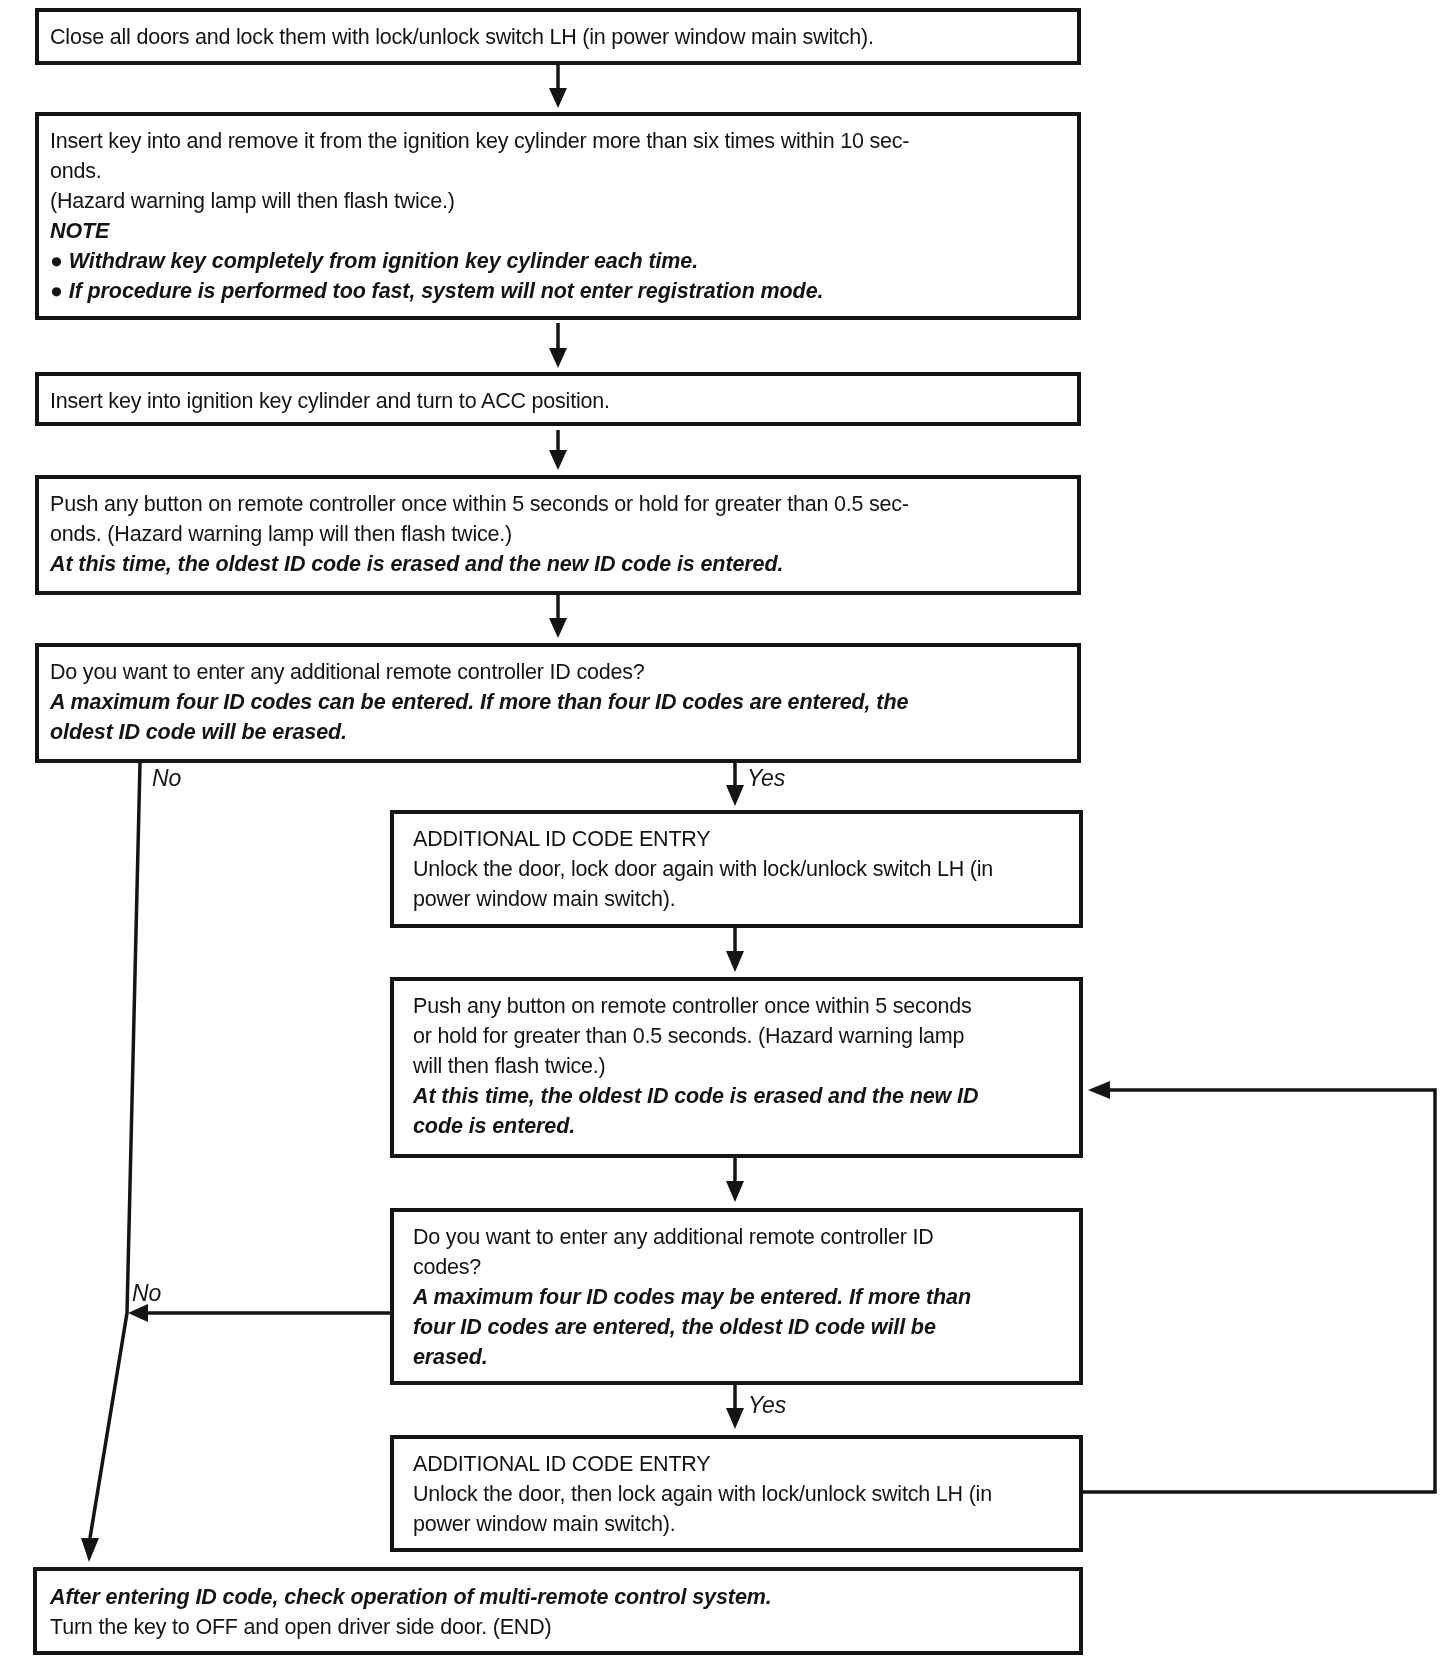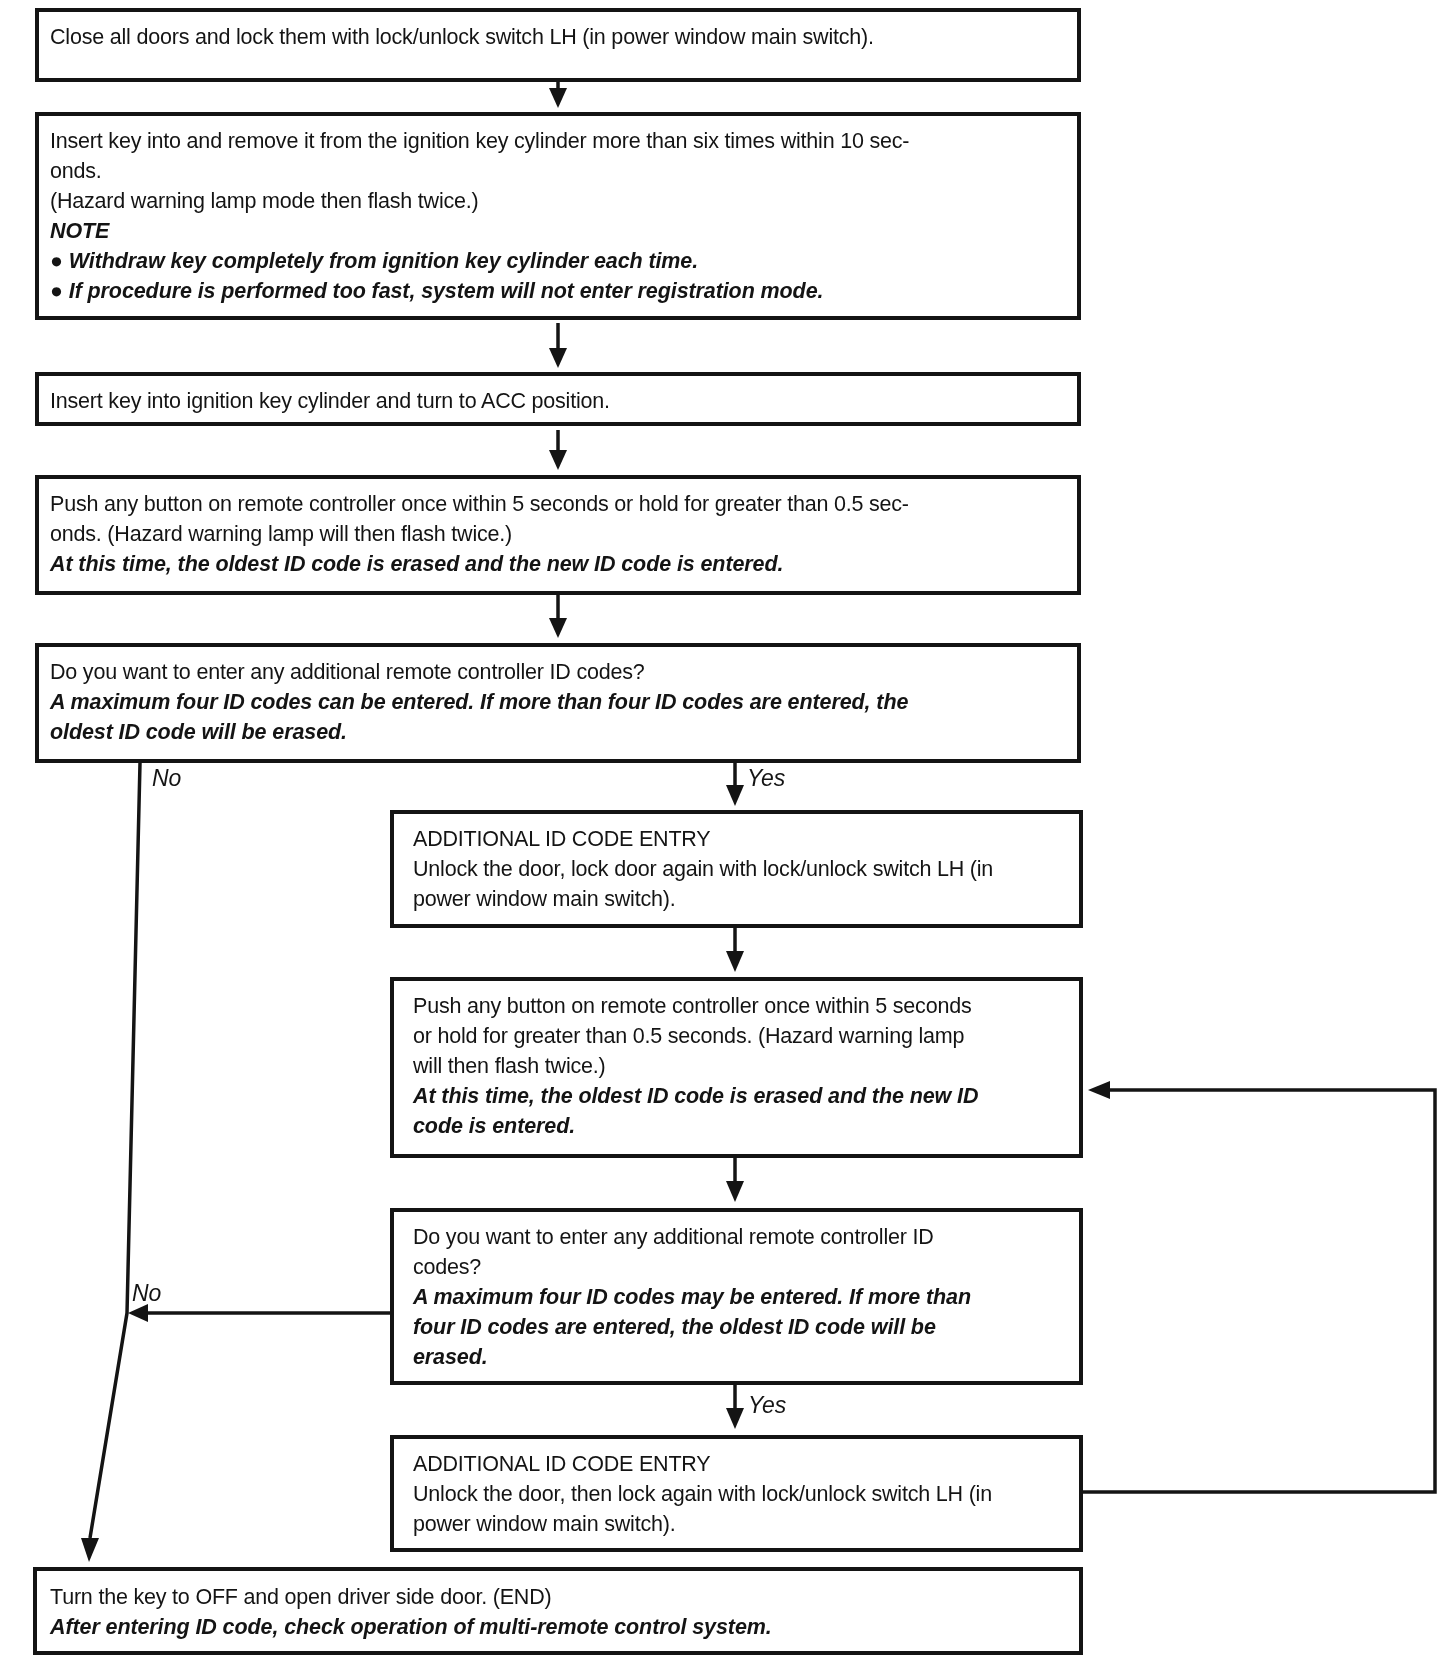--- a/index.html
+++ b/index.html
@@ -64,28 +64,28 @@
     <line class="cline" x1="390" y1="1313" x2="148" y2="1313"></line>
     <polygon class="chead" points="148,1304 148,1322 128,1313"></polygon>
 
     <line class="cline" x1="735" y1="1385" x2="735" y2="1410"></line>
     <polygon class="chead" points="726,1408 744,1408 735,1429"></polygon>
 
     <polyline class="cline" points="1083,1492 1435,1492 1435,1090 1110,1090"></polyline>
     <polygon class="chead" points="1110,1081 1110,1099 1088,1090"></polygon>
   </svg>
 
-  <div class="box" style="left:35px; top:8px; width:1046px; height:74px;">
+  <div class="box" style="left:35px; top:8px; width:1046px; height:57px;">
     <div class="ln">Close all doors and lock them with lock/unlock switch LH (in power window main switch).</div>
   </div>
 
   <div class="box" style="left:35px; top:112px; width:1046px; height:208px;">
     <div class="ln">Insert key into and remove it from the ignition key cylinder more than six times within 10 sec-</div>
     <div class="ln">onds.</div>
-    <div class="ln">(Hazard warning lamp mode then flash twice.)</div>
+    <div class="ln">(Hazard warning lamp will then flash twice.)</div>
     <div class="ln b">NOTE</div>
     <div class="ln b">●  Withdraw key completely from ignition key cylinder each time.</div>
     <div class="ln b">●  If procedure is performed too fast, system will not enter registration mode.</div>
   </div>
 
   <div class="box" style="left:35px; top:372px; width:1046px; height:54px;">
     <div class="ln">Insert key into ignition key cylinder and turn to ACC position.</div>
   </div>
 
   <div class="box" style="left:35px; top:475px; width:1046px; height:120px;">
@@ -122,22 +122,22 @@
     <div class="ln b">erased.</div>
   </div>
 
   <div class="box narrow" style="left:390px; top:1435px; width:693px; height:117px;">
     <div class="ln">ADDITIONAL ID CODE ENTRY</div>
     <div class="ln">Unlock the door, then lock again with lock/unlock switch LH (in</div>
     <div class="ln">power window main switch).</div>
   </div>
 
   <div class="box" style="left:33px; top:1567px; width:1050px; height:88px; padding-left:13px; padding-top:11px;">
+    <div class="ln b">After entering ID code, check operation of multi-remote control system.</div>
     <div class="ln">Turn the key to OFF and open driver side door. (END)</div>
-    <div class="ln b">After entering ID code, check operation of multi-remote control system.</div>
   </div>
 
   <span class="edge-label" style="left:152px; top:765px;">No</span>
   <span class="edge-label" style="left:747px; top:765px;">Yes</span>
   <span class="edge-label" style="left:132px; top:1280px;">No</span>
   <span class="edge-label" style="left:748px; top:1392px;">Yes</span>
 
 </div>
 
 </body></html>

